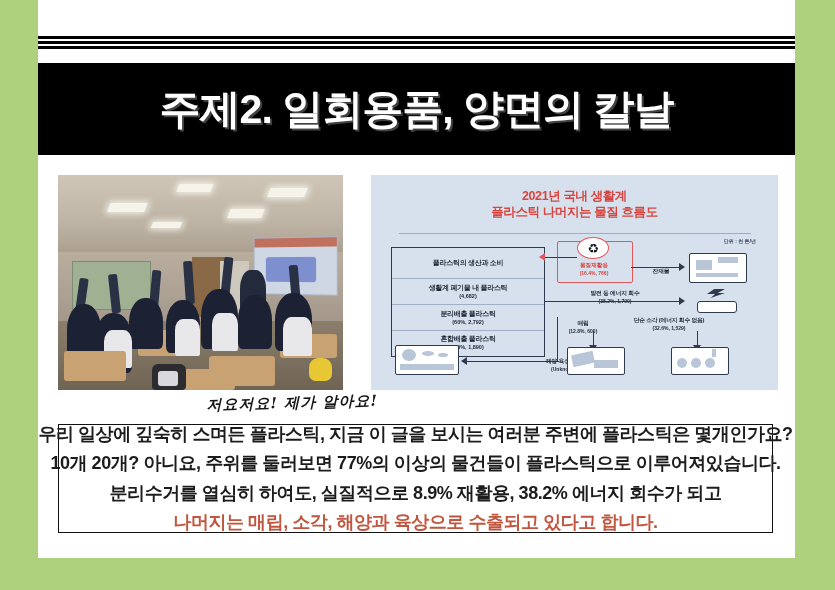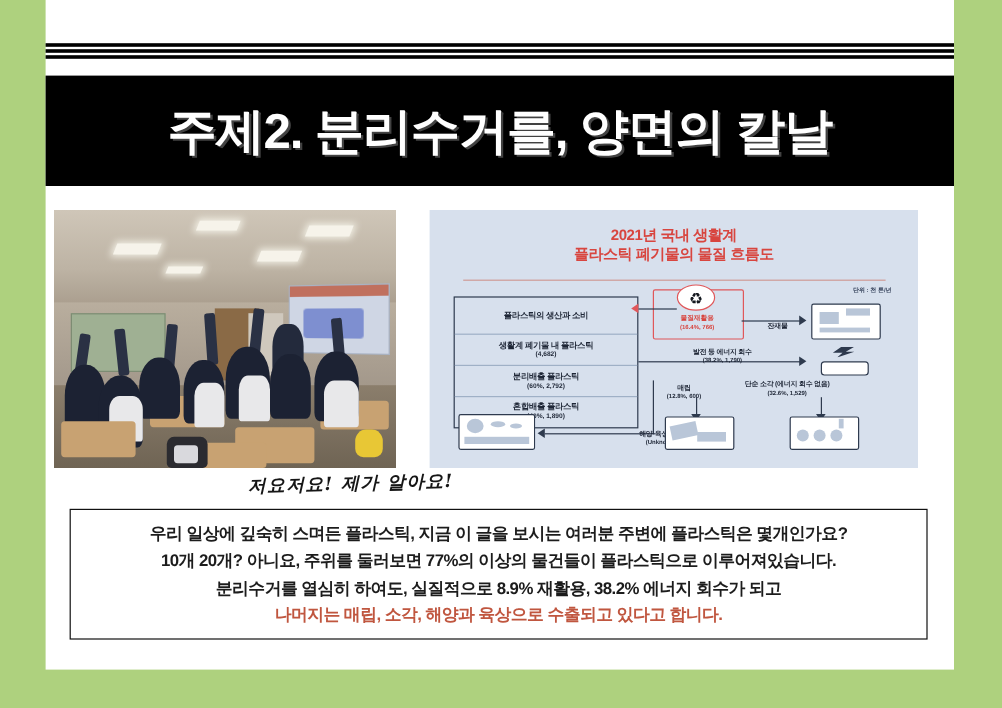--- a/index.html
+++ b/index.html
@@ -65,21 +65,21 @@
     font-weight: bold;
     letter-spacing: -1px;
     line-height: 1;
     white-space: nowrap;
     text-shadow: 2px 2px 0 rgba(120,120,120,0.55);
   }
 
   
   #media-row {
     position: absolute;
-    left: 25px;
+    left: 38px;
     top: 175px;
     width: 757px;
     height: 161px;
   }
 
   
   #photo {
     position: absolute;
     left: 20px;
     top: 0px;
@@ -309,21 +309,21 @@
     height: 109px;
     border: 1.6px solid #111111;
     background: #ffffff;
     box-sizing: border-box;
     display: flex;
     flex-direction: column;
     align-items: center;
     justify-content: center;
   }
   .tb-line {
-    font-size: 14px;
+    font-size: 18px;
     font-weight: bold;
     color: #1c1c1c;
     line-height: 1.62;
     letter-spacing: -0.45px;
     white-space: nowrap;
   }
   .tb-line.accent { color: #c0563f; text-align: center; }
 </style>
 </head>
 <body>
@@ -332,21 +332,21 @@
 
   <div id="canvas"></div>
 
   <div id="stripes">
     <div class="stripe s1"></div>
     <div class="stripe s2"></div>
     <div class="stripe s3"></div>
   </div>
 
   <div id="title-band">
-    <div id="title-text">주제2. 분리수거를, 양면의 칼날</div>
+    <div id="title-text">주제2. 일회용품, 양면의 칼날</div>
   </div>
 
   <div id="media-row">
 
     <div id="photo">
       <div class="ph-ceiling"></div>
       <div class="ph-light ph-l1"></div>
       <div class="ph-light ph-l2"></div>
       <div class="ph-light ph-l3"></div>
       <div class="ph-light ph-l4"></div>
@@ -384,21 +384,21 @@
       <div class="ph-desk d3"></div>
       <div class="ph-desk d5"></div>
       <div class="ph-bag"></div>
       <div class="ph-bag-w"></div>
       <div class="ph-yellow"></div>
     </div>
 
     <div id="infographic">
       <div id="ig-title">
         <span>2021년 국내 생활계</span><br>
-        <span>플라스틱 폐기물의 물질 흐름도</span>
+        <span>플라스틱 나머지는 물질 흐름도</span>
       </div>
       <div id="ig-rule"></div>
       <div id="ig-unit">단위 : 천 톤/년</div>
 
       <div id="ig-leftbox">
         <div class="ig-sep sep1"></div>
         <div class="ig-sep sep2"></div>
         <div class="ig-sep sep3"></div>
 
         <div class="ig-lrow lr1">

